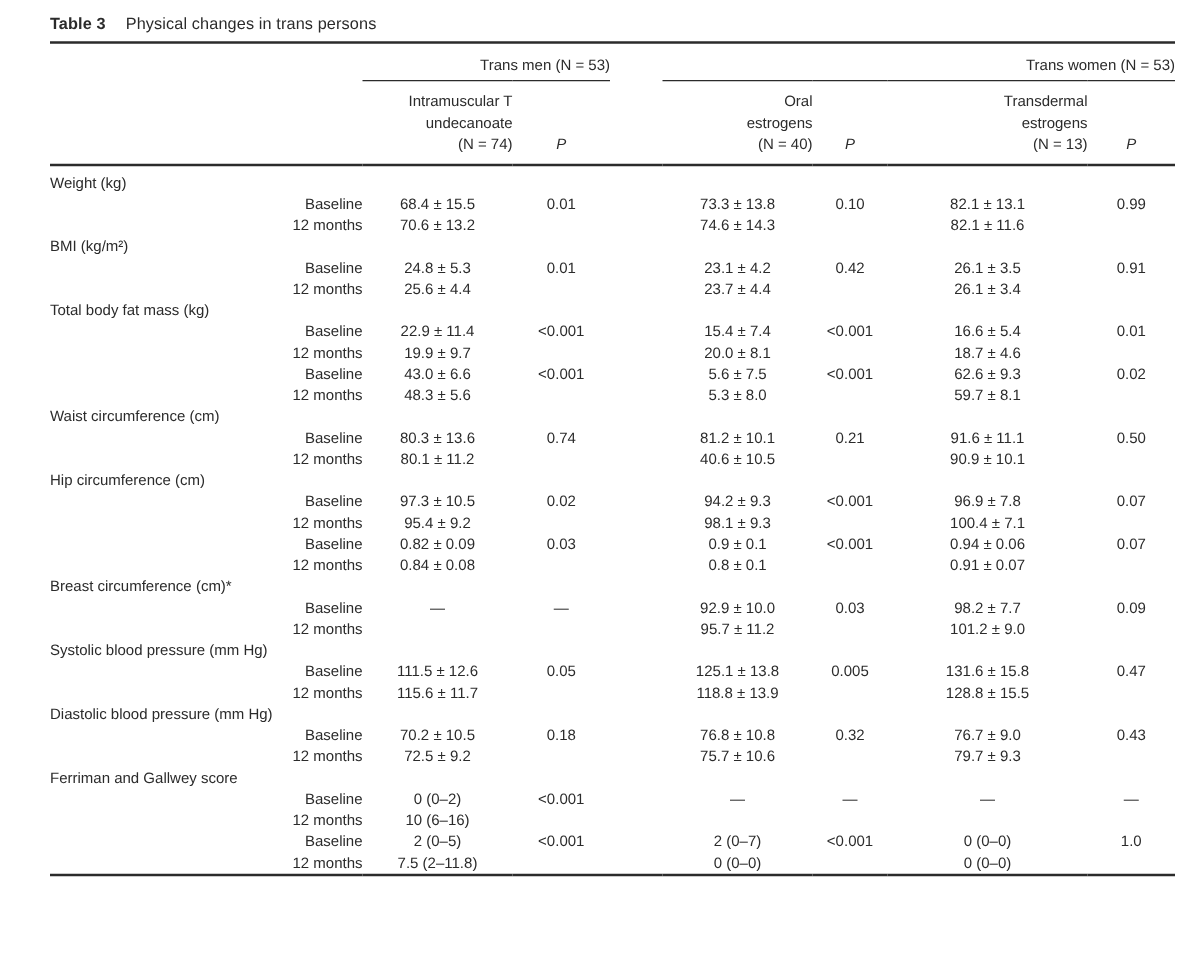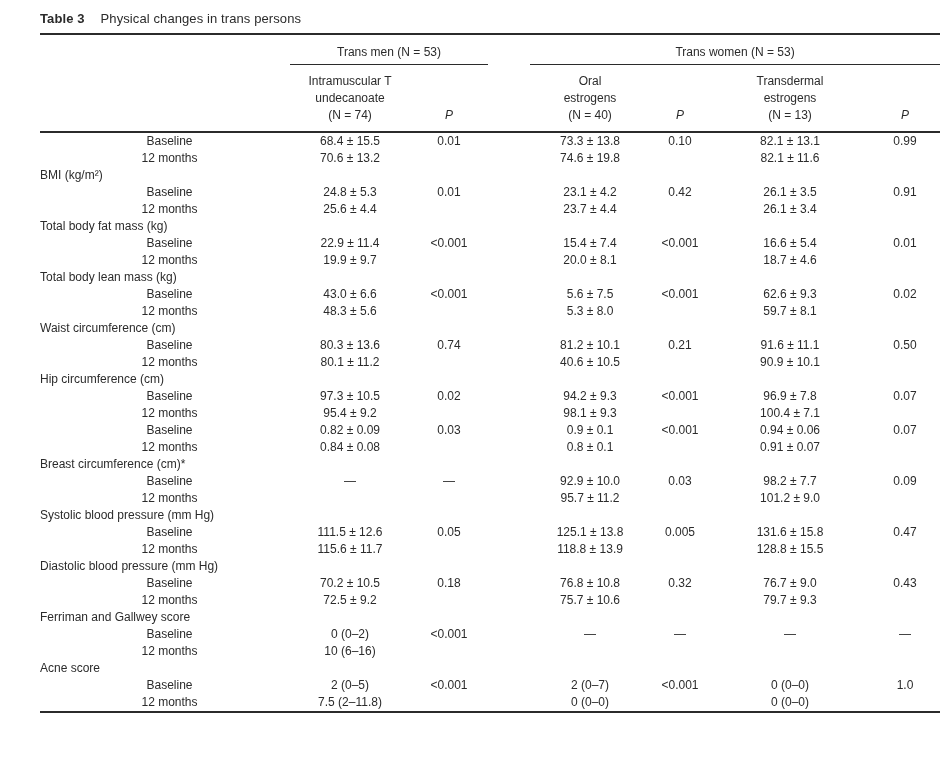--- a/index.html
+++ b/index.html
@@ -18,34 +18,34 @@
     letter-spacing: 0.1px;
   }
   .caption .caption-label { font-weight: bold; margin-right: 16px; text-align: right; }
   table {
     width: 900px;
     border-collapse: collapse;
     table-layout: fixed;
     font-size: 12px;
   }
   th { font-weight: normal; }
-  thead th { text-align: center; vertical-align: bottom; }
+  thead th { text-align: right; vertical-align: bottom; }
   tr.group-row th { padding: 10px 0 4px 0; line-height: 15px; }
   tr.group-row th.group-span { border-bottom: 1.5px solid #2b2b2b; }
   tr.subhead-row th {
     padding: 8px 0 7px 0;
     line-height: 17px;
     white-space: pre-line;
     border-bottom: 2px solid #2b2b2b;
   }
   tr.subhead-row th.p-head { font-style: italic; text-align: center; }
   tbody td { line-height: 17px; white-space: nowrap; overflow: visible; }
   tbody tr.section-row td { padding-left: 0; }
   tbody tr.first-section td { padding-top: 5px; }
-  td.row-label { padding-left: 9px; text-align: center; }
+  td.row-label { padding-left: 9px; text-align: right; }
   td.val { text-align: center; }
   tbody { border-bottom: 2px solid #2b2b2b; }
   .bottom-pad { height: 6px; }
 </style>
 </head>
 <body>
 
 <div class="page">
 
   <div class="caption">
@@ -81,36 +81,39 @@
 estrogens
 (N = 40)</th>
         <th class="p-head">P</th>
         <th>Transdermal
 estrogens
 (N = 13)</th>
         <th class="p-head">P</th>
       </tr>
     </thead>
     <tbody id="table-body">
+        <tr class="section-row first-section">
+          <td colspan="8">Weight (kg)</td>
+        </tr>
         <tr>
           <td class="row-label">Baseline</td>
           <td class="val">68.4 ± 15.5</td>
           <td class="val">0.01</td>
           <td class="val"></td>
           <td class="val">73.3 ± 13.8</td>
           <td class="val">0.10</td>
           <td class="val">82.1 ± 13.1</td>
           <td class="val">0.99</td>
         </tr>
         <tr>
           <td class="row-label">12 months</td>
           <td class="val">70.6 ± 13.2</td>
           <td class="val"></td>
           <td class="val"></td>
-          <td class="val">74.6 ± 19.8</td>
+          <td class="val">74.6 ± 14.3</td>
           <td class="val"></td>
           <td class="val">82.1 ± 11.6</td>
           <td class="val"></td>
         </tr>
         <tr class="section-row">
           <td colspan="8">BMI (kg/m²)</td>
         </tr>
         <tr>
           <td class="row-label">Baseline</td>
           <td class="val">24.8 ± 5.3</td>
@@ -147,23 +150,20 @@
         <tr>
           <td class="row-label">12 months</td>
           <td class="val">19.9 ± 9.7</td>
           <td class="val"></td>
           <td class="val"></td>
           <td class="val">20.0 ± 8.1</td>
           <td class="val"></td>
           <td class="val">18.7 ± 4.6</td>
           <td class="val"></td>
         </tr>
-        <tr class="section-row">
-          <td colspan="8">Total body lean mass (kg)</td>
-        </tr>
         <tr>
           <td class="row-label">Baseline</td>
           <td class="val">43.0 ± 6.6</td>
           <td class="val">&lt;0.001</td>
           <td class="val"></td>
           <td class="val">5.6 ± 7.5</td>
           <td class="val">&lt;0.001</td>
           <td class="val">62.6 ± 9.3</td>
           <td class="val">0.02</td>
         </tr>
@@ -328,23 +328,20 @@
         <tr>
           <td class="row-label">12 months</td>
           <td class="val">10 (6–16)</td>
           <td class="val"></td>
           <td class="val"></td>
           <td class="val"></td>
           <td class="val"></td>
           <td class="val"></td>
           <td class="val"></td>
         </tr>
-        <tr class="section-row">
-          <td colspan="8">Acne score</td>
-        </tr>
         <tr>
           <td class="row-label">Baseline</td>
           <td class="val">2 (0–5)</td>
           <td class="val">&lt;0.001</td>
           <td class="val"></td>
           <td class="val">2 (0–7)</td>
           <td class="val">&lt;0.001</td>
           <td class="val">0 (0–0)</td>
           <td class="val">1.0</td>
         </tr>

